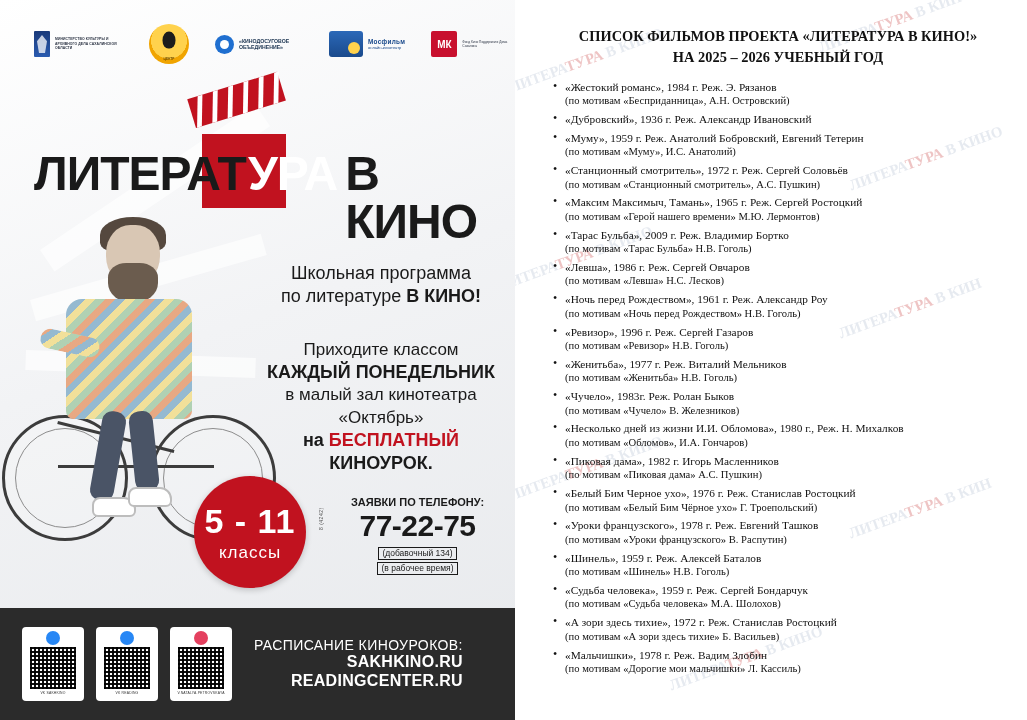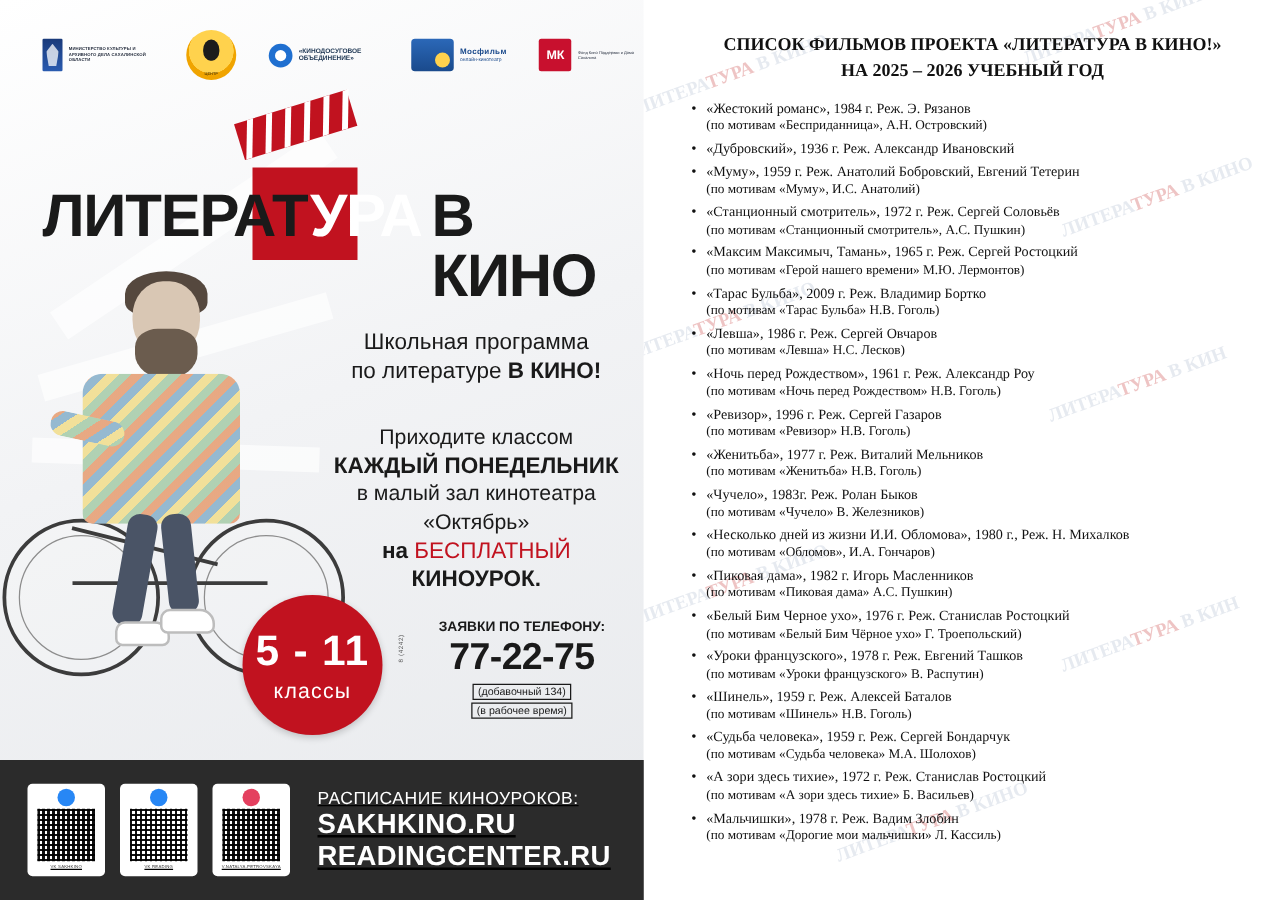--- a/index.html
+++ b/index.html
@@ -328,21 +328,21 @@
     font-size: 17px;
     line-height: 1.3;
     color: #1a1a1a;
   }
   .p-text .block2 .big {
     font-weight: bold;
     font-size: 18px;
   }
   .p-text .block2 .red {
     color: #c1121f;
-    font-weight: normal;
+    font-weight: bold;
   }
 
   .badge {
     position: absolute;
     left: 194px;
     top: 476px;
     width: 112px;
     height: 112px;
     border-radius: 50%;
     background: #c1121f;
@@ -413,21 +413,20 @@
   .bottombar {
     position: absolute;
     left: 0;
     bottom: 0;
     width: 532px;
     height: 112px;
     background: #2b2b2b;
     z-index: 8;
     display: flex;
     align-items: center;
-    text-decoration: underline;
   }
   .qr-row {
     display: flex;
     gap: 12px;
     margin-left: 22px;
   }
   .qr {
     width: 62px;
     height: 74px;
     background: #fff;
@@ -459,24 +458,25 @@
   }
   .sched {
     margin-left: 22px;
     color: #fff;
   }
   .sched .t {
     font-size: 14px;
     letter-spacing: .4px;
   }
   .sched .u1, .sched .u2 {
-    font-size: 22px;
+    font-size: 16px;
     font-weight: bold;
     letter-spacing: .3px;
     line-height: 1.18;
+    text-align: right;
   }
 
   
   .list-panel {
     position: relative;
     flex: 1;
     height: 720px;
     background: #ffffff;
     overflow: hidden;
     padding: 26px 20px 10px 34px;

